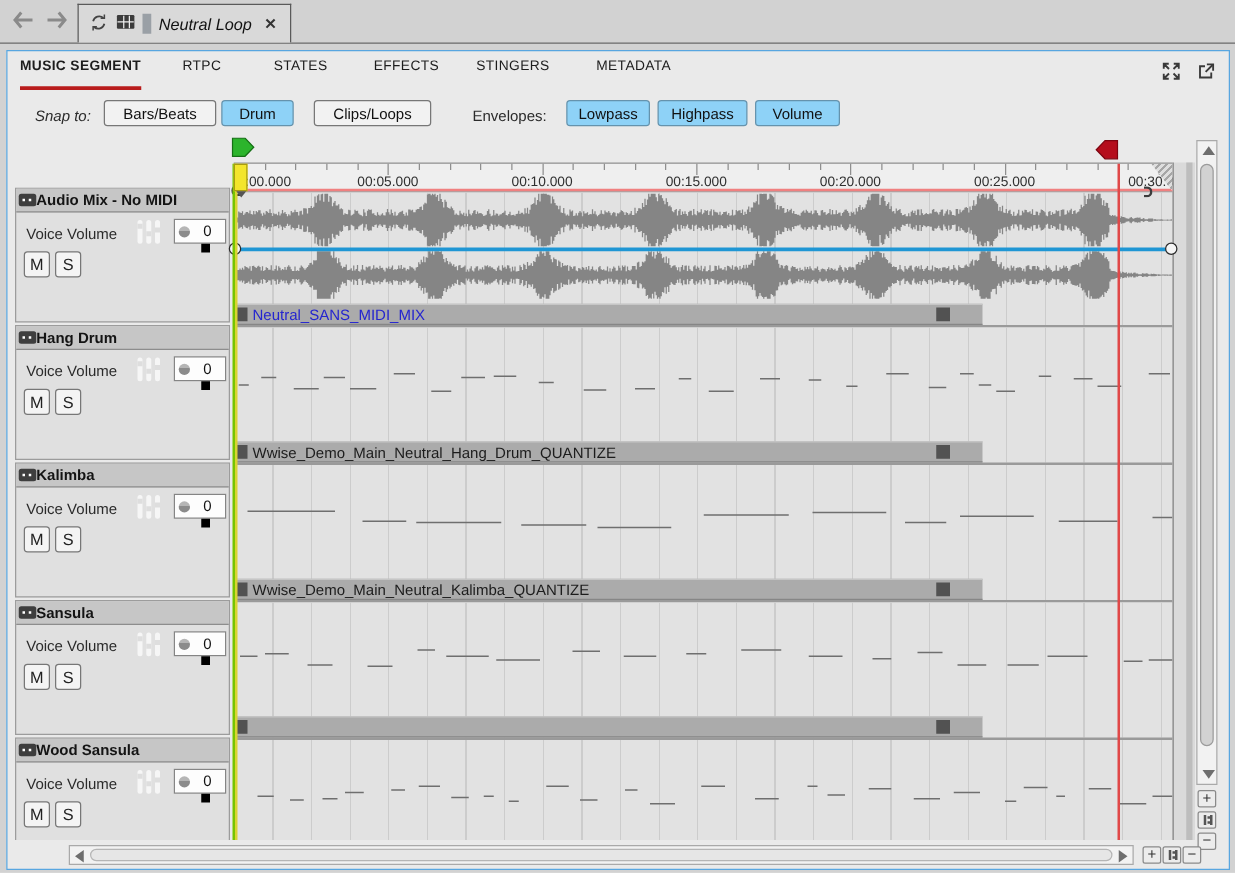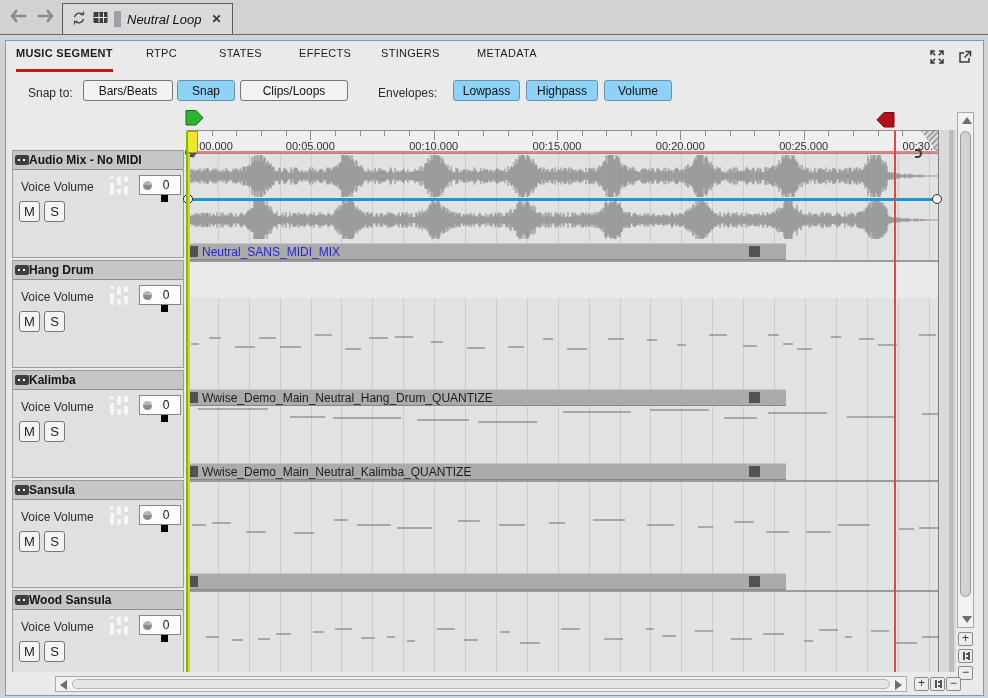--- a/index.html
+++ b/index.html
@@ -171,25 +171,25 @@
       </span>
       <span class="cicon">
         <svg width="16" height="16" viewBox="0 0 16 16" fill="none" stroke="#3a3a3a" stroke-width="1.5">
           <path d="M7 4H3v9h9V9"></path>
             <path d="M8.5 2.5H13.5V7.5"></path>
             <path d="M13 3L7.5 8.5"></path>
         </svg>
       </span>
     </div>
 
-    <span class="tb-label" style="left:22px;">Snap to:</span>
+    <span class="tb-label" style="left:22px;font-style:italic;">Snap to:</span>
     <div id="snap-buttons">
         <div class="tb-btn" style="left: 77px; width: 90px;">Bars/Beats</div>
-        <div class="tb-btn selected" style="left: 171px; width: 58px;">Snap</div>
-        <div class="tb-btn" style="left: 234px; width: 108px;">Clips/Loops</div>
+        <div class="tb-btn selected" style="left: 171px; width: 58px;">Drum</div>
+        <div class="tb-btn" style="left: 245px; width: 94px;">Clips/Loops</div>
       </div>
     <span class="tb-label" style="left:372px;">Envelopes:</span>
     <div id="env-buttons">
         <div class="tb-btn selected" style="left: 447px; width: 67px;">Lowpass</div>
         <div class="tb-btn selected" style="left: 520px; width: 72px;">Highpass</div>
         <div class="tb-btn selected" style="left: 598px; width: 68px;">Volume</div>
       </div>
 
     <div class="track-headers" id="track-headers">
         <div class="track-header" style="top: 0px;">
@@ -340,21 +340,21 @@
       <span class="clip-name" style="color: rgb(37, 37, 207);">Neutral_SANS_MIDI_MIX</span>
       <span class="clip-handle r"></span>
     </div>
   <div class="env red"></div>
           <span class="hook hl"></span>
           <span class="hook hr"></span>
           <div class="env blue"></div>
           <span class="dot dl"></span>
           <span class="dot dr"></span>
         </div>
-        <div class="lane" style="top: 108px; height: 110px; margin-top: 36px;">
+        <div class="lane" style="top: 108px; height: 110px;">
     <svg class="lane-svg" width="751" height="110">
             <path d="M4 46h8M22 40h12M48 49h20M72 40h17M93 49h21M128 37h17M158 51h16M182 40h19M208 39h18M244 44h12M280 50h18M321 49h16M356 41h10M380 51h20M421 41h16M460 42h10M490 47h9M522 37h18M556 48h14M581 37h11M596 46h10M610 51h15M644 39h10M672 41h15M691 47h19M732 37h17" stroke="#6f6f6f" stroke-width="1.2" fill="none"></path>
           </svg>
     <div class="clip-bar" style="top: 91px;">
       <span class="clip-handle l"></span>
       <span class="clip-name" style="color: rgb(28, 28, 28);">Wwise_Demo_Main_Neutral_Hang_Drum_QUANTIZE</span>
       <span class="clip-handle r"></span>
     </div>
   </div>
         <div class="lane" style="top: 218px; height: 110px;">

